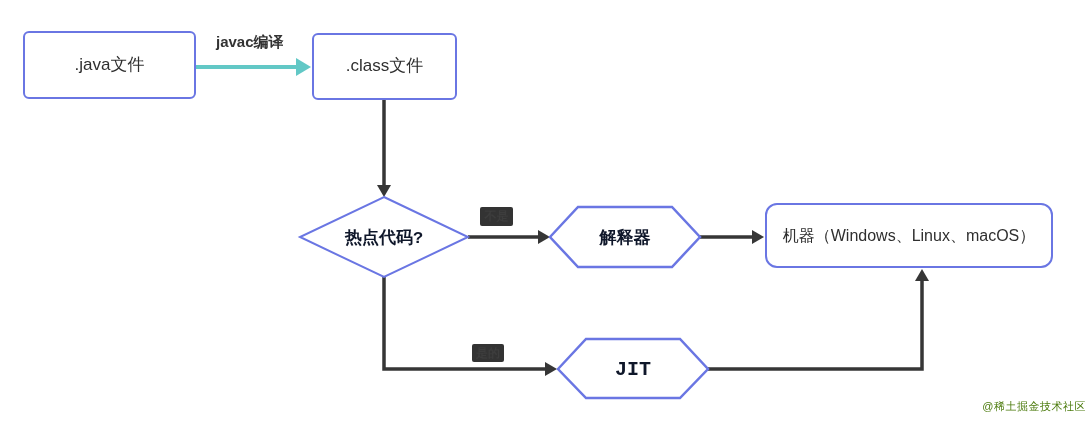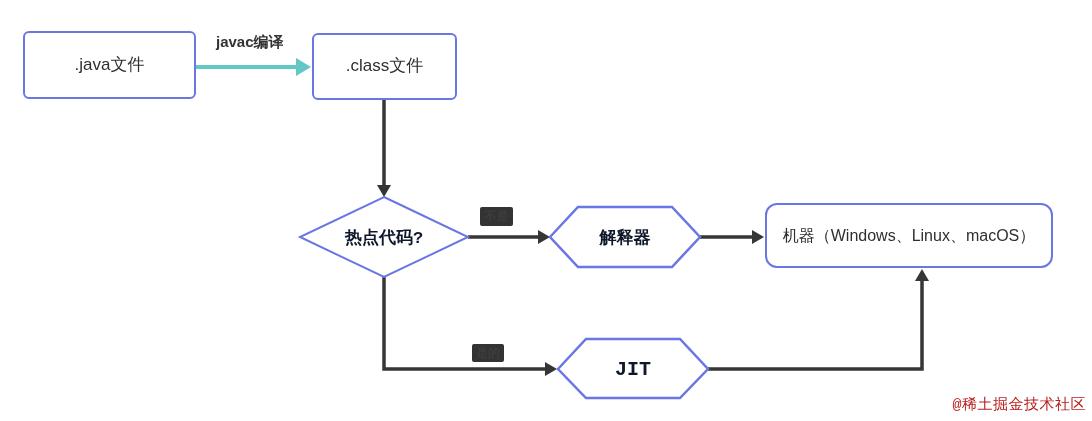--- a/index.html
+++ b/index.html
@@ -43,24 +43,23 @@
     background:#333333;
     border-radius:2px;
     display:flex;align-items:center;justify-content:center;
     font-size:12px;font-weight:bold;
     color:#3d3d3d; 
     overflow:hidden;
   }
   .watermark{
     position:absolute;
     right:6px;bottom:7px;
-    font-size:15px;
-    color:#b91c1c;
+    font-size:11px;
+    color:#4d7c0f;
     letter-spacing:0.5px;
-    font-family:Liberation Mono, monospace;
   }
 </style>
 </head>
 <body>
 
 <div class="canvas">
 
   <svg class="layer" viewBox="0 0 1092 421">
 
     <g>

